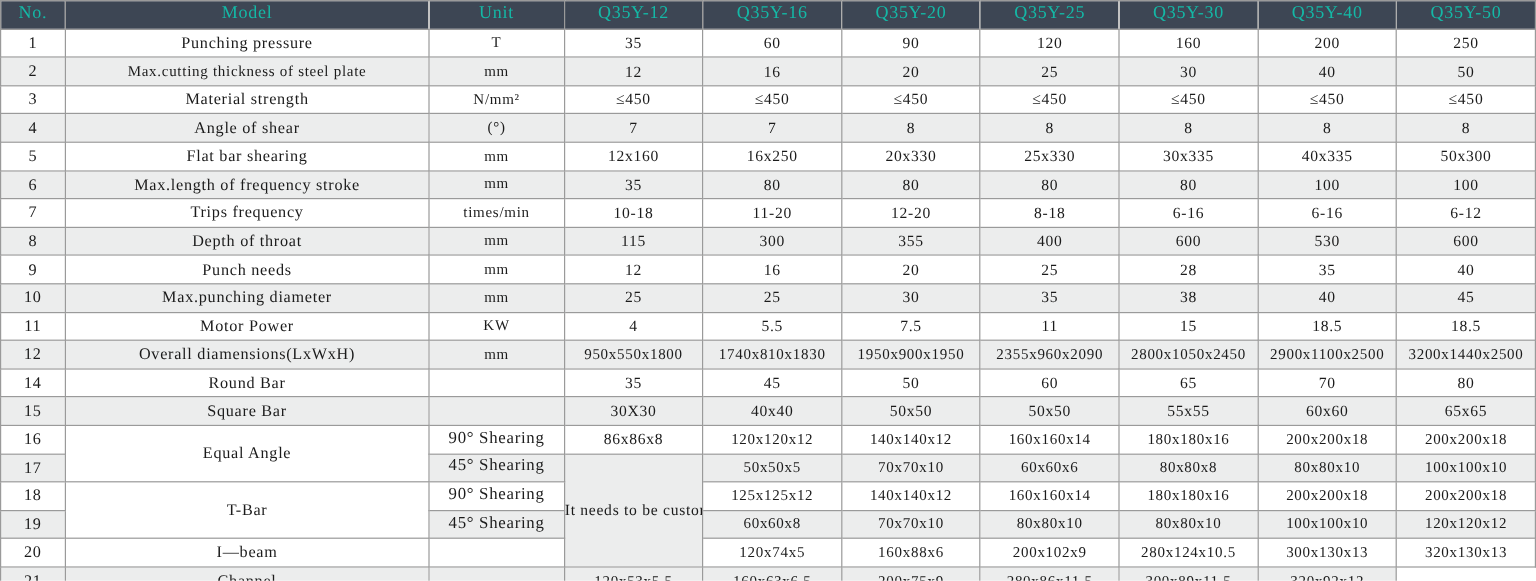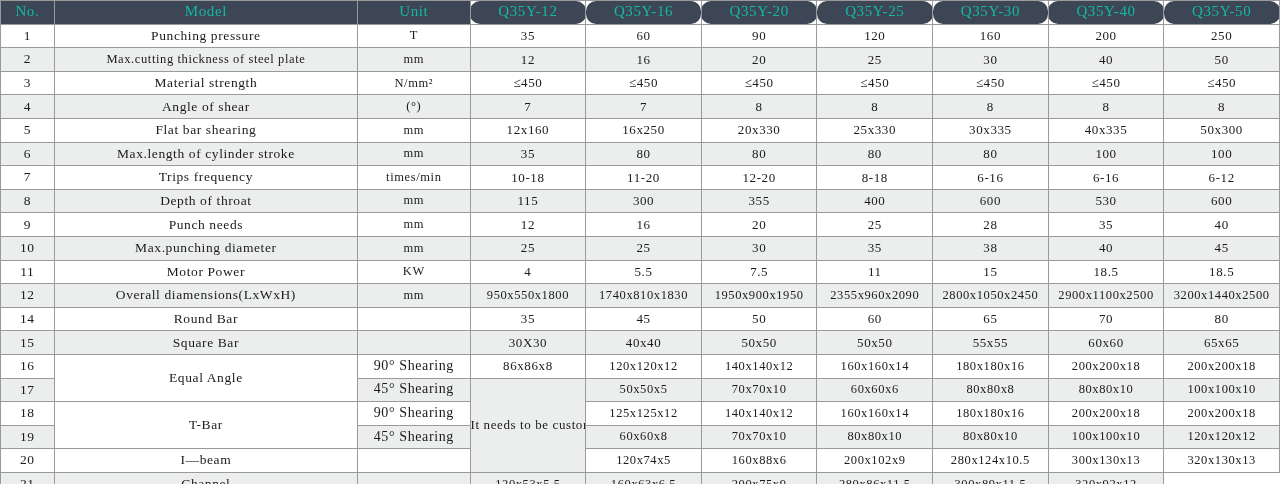--- a/index.html
+++ b/index.html
@@ -77,21 +77,21 @@
   td.custom-cell {
     width: 113px;
     font-size: 13px;
     line-height: 1.35;
     white-space: normal;
     padding: 0 2px;
   }
   .hdr-no { width: 52px; }
   .hdr-model { width: 298px; }
   .hdr-unit { width: 110px; }
-  .hdr-val { width: 113px; border-radius: 10px; }
+  .hdr-val { width: 113px; }
   td.small {
     font-size: 12.5px;
   }
 </style>
 </head>
 <body>
 
 <table class="spec">
   <thead>
     <tr>
@@ -169,21 +169,21 @@
       <td class="val">16x250</td>
       <td class="val">20x330</td>
       <td class="val">25x330</td>
       <td class="val">30x335</td>
       <td class="val">40x335</td>
       <td class="val">50x300</td>
     </tr>
 
     <tr class="alt">
       <td class="no">6</td>
-      <td class="model">Max.length of cylinder stroke</td>
+      <td class="model">Max.length of frequency stroke</td>
       <td class="unit">mm</td>
       <td class="val">35</td>
       <td class="val">80</td>
       <td class="val">80</td>
       <td class="val">80</td>
       <td class="val">80</td>
       <td class="val">100</td>
       <td class="val">100</td>
     </tr>
 

